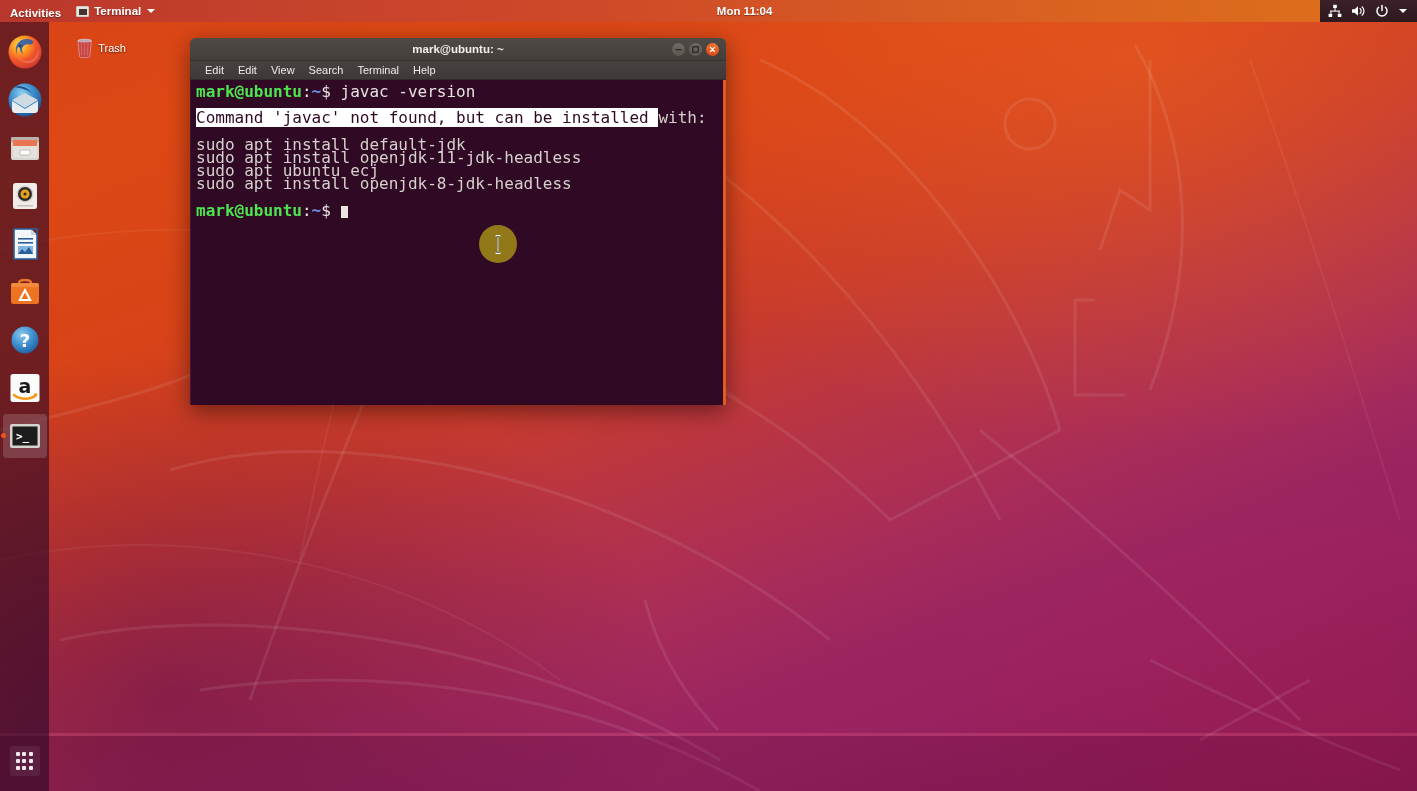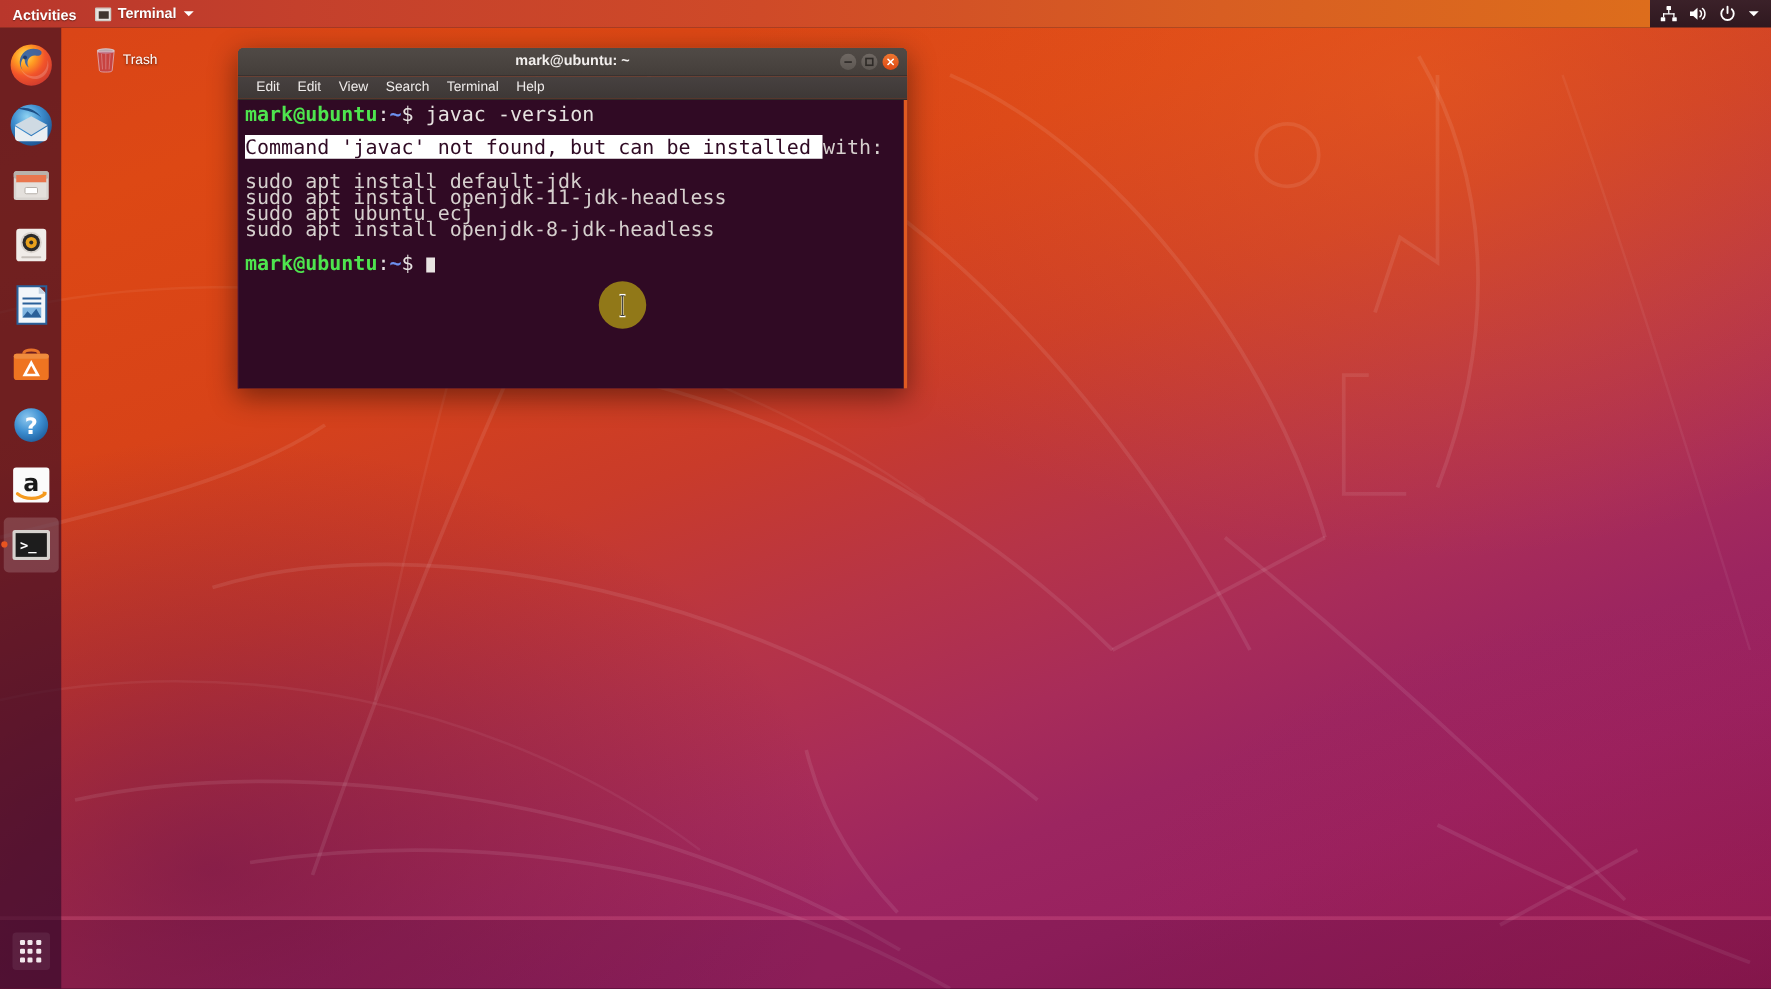--- a/index.html
+++ b/index.html
@@ -120,21 +120,21 @@
     display: flex; flex-direction: row; align-items: center; gap: 3px;
     z-index: 10;
   }
   #trash .label {
     color: #ffffff; font-size: 11px; text-shadow: 0 1px 2px rgba(0,0,0,0.6);
     line-height: 13px;
   }
 
   
   #term {
-    position: absolute; left: 190px; top: 38px; width: 536px; height: 273px;
+    position: absolute; left: 190px; top: 38px; width: 536px; height: 367px;
     z-index: 20;
     box-shadow: 0 6px 22px rgba(0,0,0,0.45);
     border-radius: 5px 5px 0 0;
     display: flex; flex-direction: column;
     overflow: hidden;
   }
   .term-title {
     height: 23px; flex: 0 0 23px;
     background: linear-gradient(to bottom, #504a46 0%, #4a4440 55%, #443e3a 100%);
     border-radius: 5px 5px 0 0;
@@ -234,20 +234,21 @@
   <div class="band band-b"></div>
 </div>
 
 <div id="topbar">
   <div class="tb-activities">Activities</div>
   <div class="tb-app">
     <span class="tb-app-icon"></span>
     <span class="tb-app-name">Terminal</span>
     <span class="tb-caret"></span>
   </div>
+  <div class="tb-clock">Mon 11:04</div>
   <div class="tb-right">
     <span>
       <svg width="14" height="14" viewBox="0 0 14 14">
         <g fill="#ffffff">
           <rect x="5.2" y="0.8" width="3.6" height="3.2" rx="0.5"></rect>
           <rect x="0.6" y="9.8" width="3.6" height="3.2" rx="0.5"></rect>
           <rect x="9.8" y="9.8" width="3.6" height="3.2" rx="0.5"></rect>
           <rect x="6.5" y="4" width="1" height="3"></rect>
           <rect x="2.4" y="6.6" width="9.2" height="1"></rect>
           <rect x="2.4" y="6.6" width="1" height="3.2"></rect>

